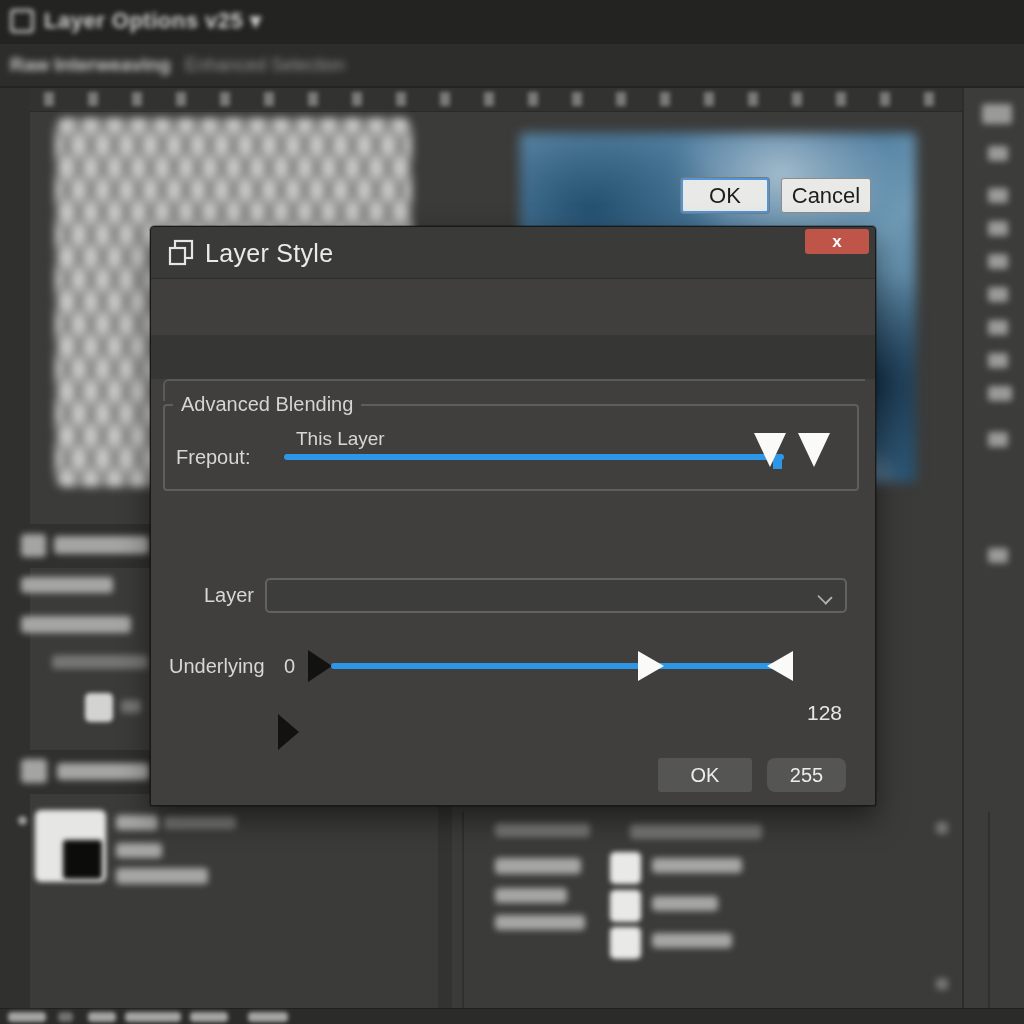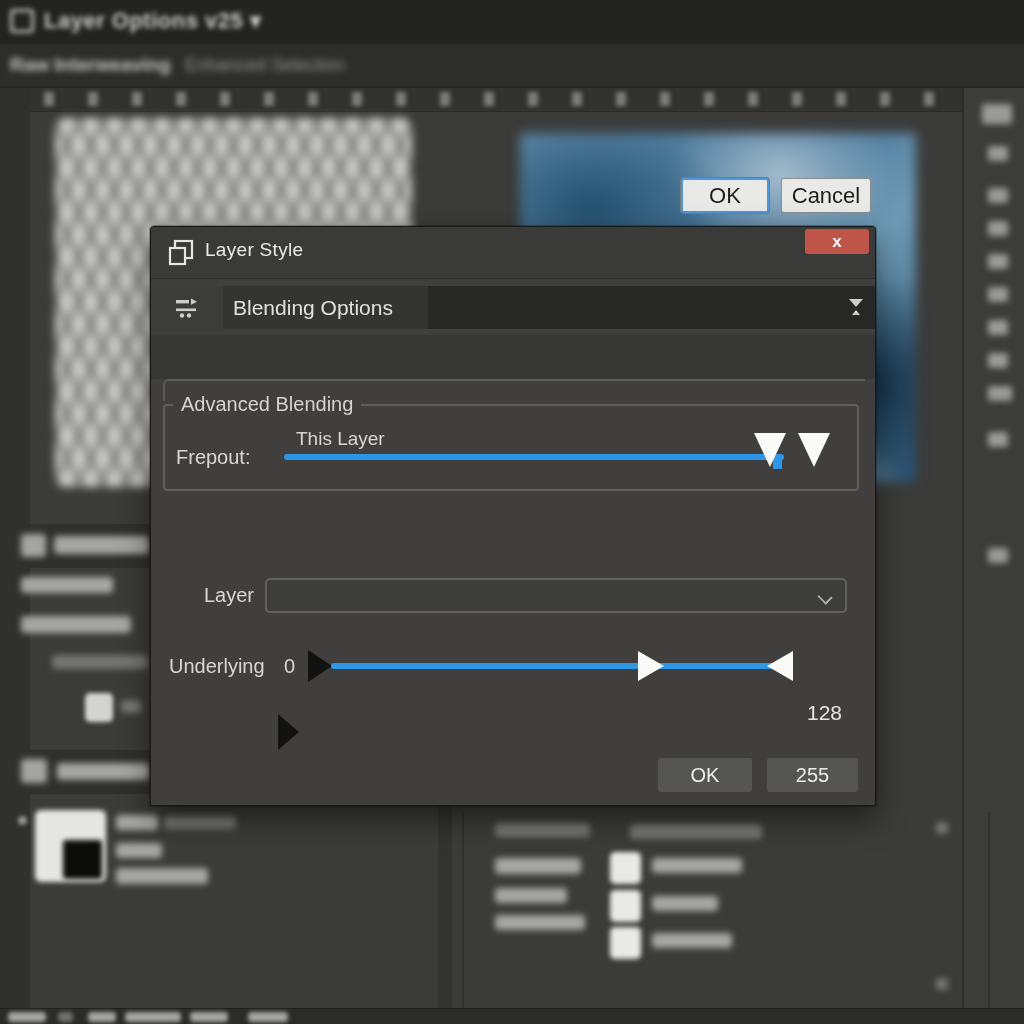--- a/index.html
+++ b/index.html
@@ -65,21 +65,21 @@
   .checkbox-blob { position:absolute; width:31px; height:32px; background:#e9e9e7; border-radius:5px; filter:blur(2.4px); }
 
   
   .status-bar { left:0; top:1008px; width:1024px; height:16px; background:#2b2b29; border-top:1px solid #1f1f1d; }
 
   
   .dialog { left:150px; top:226px; width:726px; height:580px; background:#403f3d; z-index:10;
     border:1px solid #191918; border-radius:4px 4px 2px 2px;
     box-shadow:0 12px 30px rgba(0,0,0,.5), 0 0 0 1px rgba(0,0,0,.25); }
   .dlg-titlebar { left:0; top:0; width:724px; height:52px; background:#3a3a38; border-bottom:1px solid #2d2d2b; border-radius:4px 4px 0 0; }
-  .dlg-title { left:54px; top:12px; font-size:19px; color:#eceae6; letter-spacing:.3px; }
+  .dlg-title { left:54px; top:12px; font-size:25px; color:#eceae6; letter-spacing:.3px; }
   .dlg-close { left:654px; top:2px; width:64px; height:25px; background:#bf5449; border-radius:3px;
     display:flex; align-items:center; justify-content:center; color:#fff; font-size:17px; font-weight:bold; cursor:pointer; }
 
   .blend-bar { left:0; top:59px; width:724px; height:43px; background:#272725; }
   .blend-bar-iconbox { left:0; top:0; width:72px; height:43px; background:#3c3c3a; display:flex; align-items:center; justify-content:center; }
   .blend-bar-tab { left:72px; top:0; width:205px; height:43px; background:#343432; display:flex; align-items:center; padding-left:10px;
     font-size:21px; color:#e3e1dd; }
   .collapse-icon { position:absolute; width:16px; height:19px; }
 
   .tab-strip { left:0; top:108px; width:724px; height:44px; background:#363634; }
@@ -108,21 +108,21 @@
   .chevron { position:absolute; right:14px; top:11px; width:12px; height:12px; }
   .chevron::before { content:""; position:absolute; left:0; top:0; width:10px; height:10px;
     border-right:2px solid #b0b0ae; border-bottom:2px solid #b0b0ae; transform:rotate(45deg) scale(1,.8); }
 
   .tooltip-box { left:147px; top:485px; width:550px; height:40px; background:#2d2d2b; border:2px solid #c6c6c4; border-radius:8px;
     display:flex; align-items:center; justify-content:center; font-size:19px; color:#e5e3e1; white-space:nowrap; }
 
   .dlg-btn { position:absolute; top:531px; height:34px; background:#555553; border-radius:3px;
     display:flex; align-items:center; justify-content:center; font-size:20px; color:#ececea; cursor:pointer; }
   .dlg-ok { left:507px; width:94px; }
-  .dlg-255 { left:616px; width:91px; }
+  .dlg-255 { left:616px; width:79px;border-radius:8px; }
 
   .val { position:absolute; font-size:21px; color:#e9e7e3; }
 </style>
 </head>
 <body>
 
 <div class="screen">
 
   <div class="abs top-titlebar">
     <div class="abs app-icon"></div>
@@ -220,38 +220,20 @@
       <svg class="abs" style="left:16px; top:12px;" width="30" height="30" viewBox="0 0 30 30">
         <rect x="8" y="2" width="17" height="17" fill="none" stroke="#e8e6e2" stroke-width="2.2"></rect>
         <rect x="3" y="9" width="15" height="16" fill="#3a3a38" stroke="#e8e6e2" stroke-width="2.2"></rect>
       </svg>
       <div class="abs dlg-title">Layer Style</div>
       <div class="abs dlg-close">
         <span>x</span>
       </div>
     </div>
 
-    <div class="abs blend-bar">
-      <div class="abs blend-bar-iconbox">
-        <svg width="30" height="26" viewBox="0 0 30 26">
-          <rect x="4" y="5" width="13" height="3.4" fill="#cfcdc9"></rect>
-          <polygon points="19,3.6 25,6.7 19,9.8" fill="#cfcdc9"></polygon>
-          <rect x="4" y="13.5" width="20" height="2.6" fill="#cfcdc9"></rect>
-          <circle cx="10" cy="20.5" r="2.2" fill="#cfcdc9"></circle>
-          <circle cx="17" cy="20.5" r="2.2" fill="#cfcdc9"></circle>
-        </svg>
-      </div>
-      <div class="abs blend-bar-tab">
-        <span>Blending Options</span>
-      </div>
-      <svg class="collapse-icon" style="left:697px; top:12px;" viewBox="0 0 16 19">
-        <polygon points="1,1 15,1 8,9" fill="#cfcdc9"></polygon>
-        <polygon points="4,17 12,17 8,12" fill="#cfcdc9"></polygon>
-      </svg>
-    </div>
 
     <div class="abs tab-strip"></div>
     <div class="abs outer-line"></div>
 
     <fieldset class="abs adv-fieldset">
       <legend>Advanced Blending</legend>
     </fieldset>
     <div class="lbl" style="left:25px; top:219px;">Frepout:</div>
     <div class="lbl" style="left:133px; top:201px; font-size:19px;margin-left:12px;">This Layer</div>
     <div class="slider-line" style="left:133px; top:227px; width:500px;"></div>

